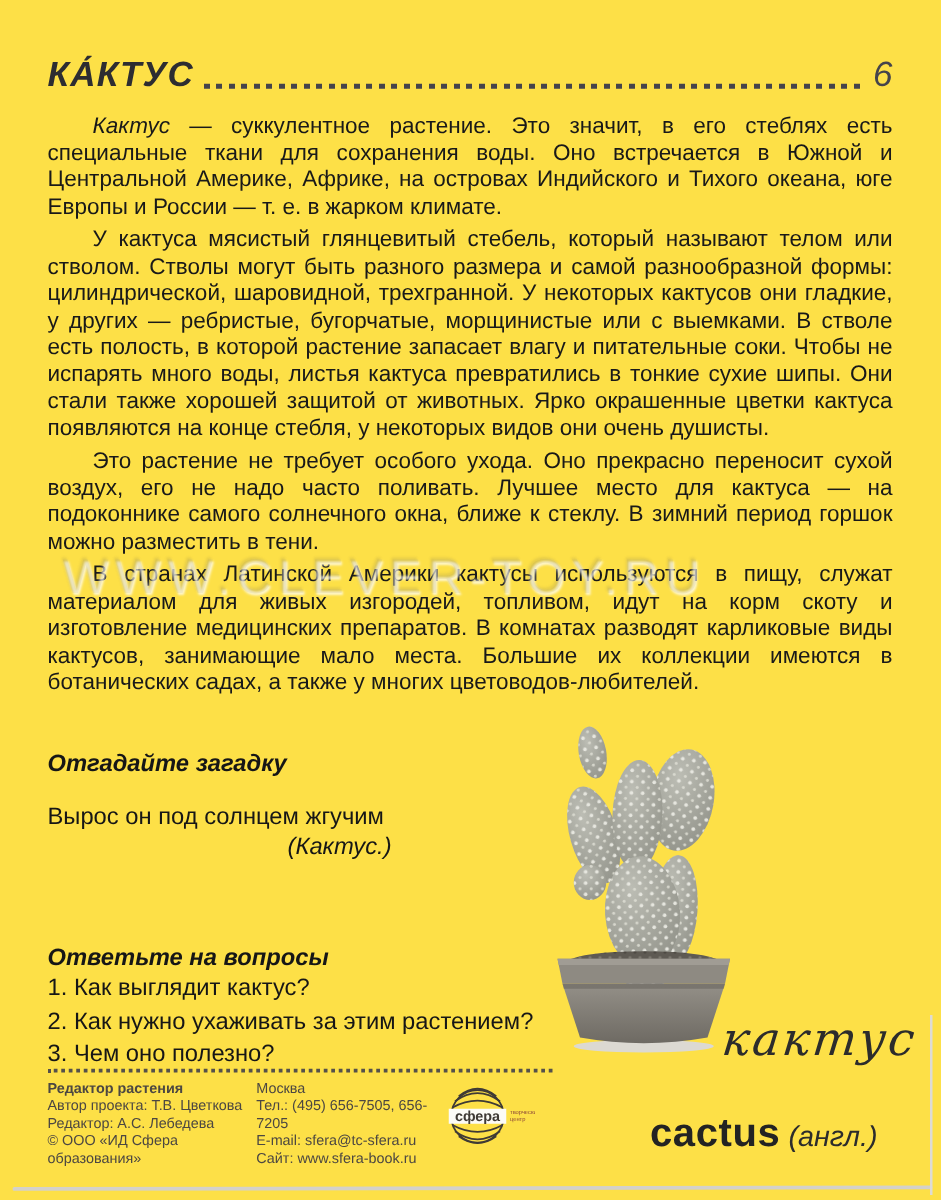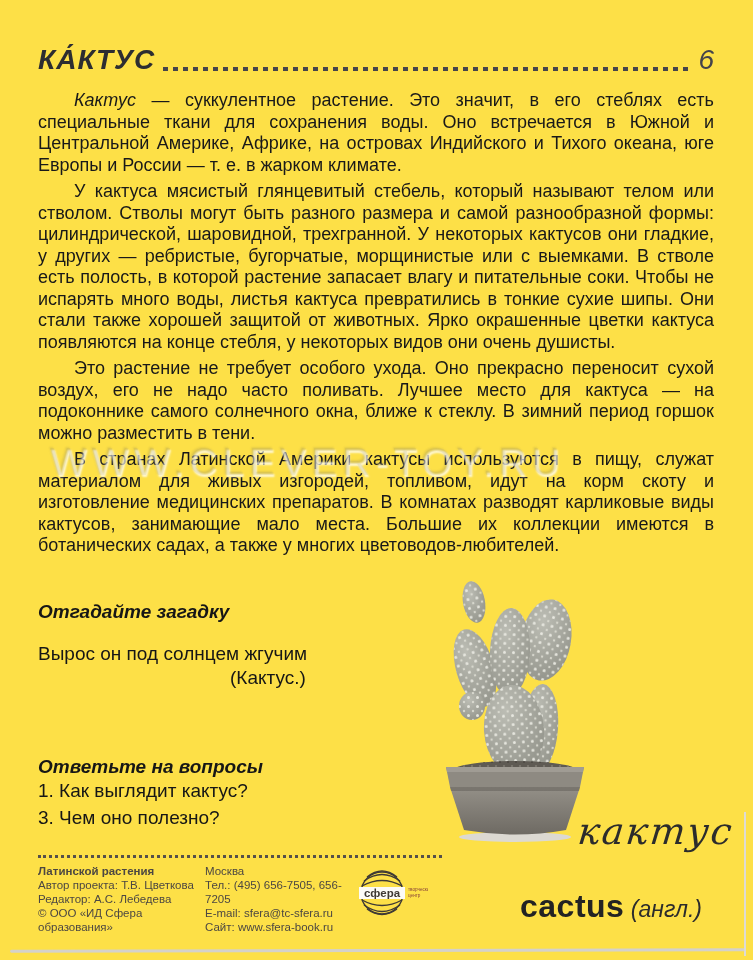--- a/index.html
+++ b/index.html
@@ -43,21 +43,21 @@
     position:absolute; left:50px; top:440px; width:700px;
     font-size:39px; font-weight:normal; letter-spacing:5px;
     color:rgba(122,116,104,0.10);
     text-shadow:1px 2px 2px rgba(255,255,255,0.75), -1px -1px 2px rgba(95,90,82,0.14);
     white-space:nowrap; pointer-events:none;
   }
 
   
   .riddle{ position:absolute; left:38px; top:601px; width:420px; font-size:19px; line-height:21.5px; }
   .riddle .heading{ font-weight:bold; font-style:italic; margin-bottom:20px; }
-  .riddle .answer{ padding-left:192px; margin-top:3px; }
+  .riddle .answer{ font-style:italic; padding-left:192px; margin-top:3px; }
 
   
   .questions{ position:absolute; left:38px; top:755px; width:430px; font-size:19px; line-height:26.5px; }
   .questions .heading{ font-weight:bold; font-style:italic; line-height:23px; }
 
   
   .cactus-photo{ position:absolute; left:430px; top:578px; width:170px; height:272px; }
 
   
   .caption-ru{
@@ -117,20 +117,21 @@
 
   <div class="riddle">
     <div class="heading">Отгадайте загадку</div>
     <div>Вырос он под солнцем жгучим</div>
     <div class="answer">(Кактус.)</div>
   </div>
 
   <div class="questions">
     <div class="heading">Ответьте на вопросы</div>
     <div>1. Как выглядит кактус?</div>
+    <div>2. Как нужно ухаживать за этим растением?</div>
     <div>3. Чем оно полезно?</div>
   </div>
 
   <svg class="cactus-photo" viewBox="0 0 170 272" xmlns="http://www.w3.org/2000/svg">
     <defs>
       <radialGradient id="padg" cx="38%" cy="28%" r="85%">
         <stop offset="0%" stop-color="#bcbdb4"></stop>
         <stop offset="60%" stop-color="#a2a39a"></stop>
         <stop offset="100%" stop-color="#8e8f86"></stop>
       </radialGradient>
@@ -201,21 +202,21 @@
   </svg>
 
   <div class="caption-ru">кактус</div>
   <div class="caption-en">
     <span class="en">cactus</span><span class="note"> (англ.)</span>
   </div>
 
   <div class="footer-rule"></div>
   <div class="footer">
     <div class="col1">
-      <div class="bold">Латинской растения</div>
+      <div class="bold">Редактор растения</div>
       <div>Автор проекта: Т.В. Цветкова</div>
       <div>Редактор: А.С. Лебедева</div>
       <div>© ООО «ИД Сфера образования»</div>
     </div>
     <div class="col2">
       <div>Москва</div>
       <div>Тел.: (495) 656-7505, 656-7205</div>
       <div>E-mail: sfera@tc-sfera.ru</div>
       <div>Сайт: www.sfera-book.ru</div>
     </div>

